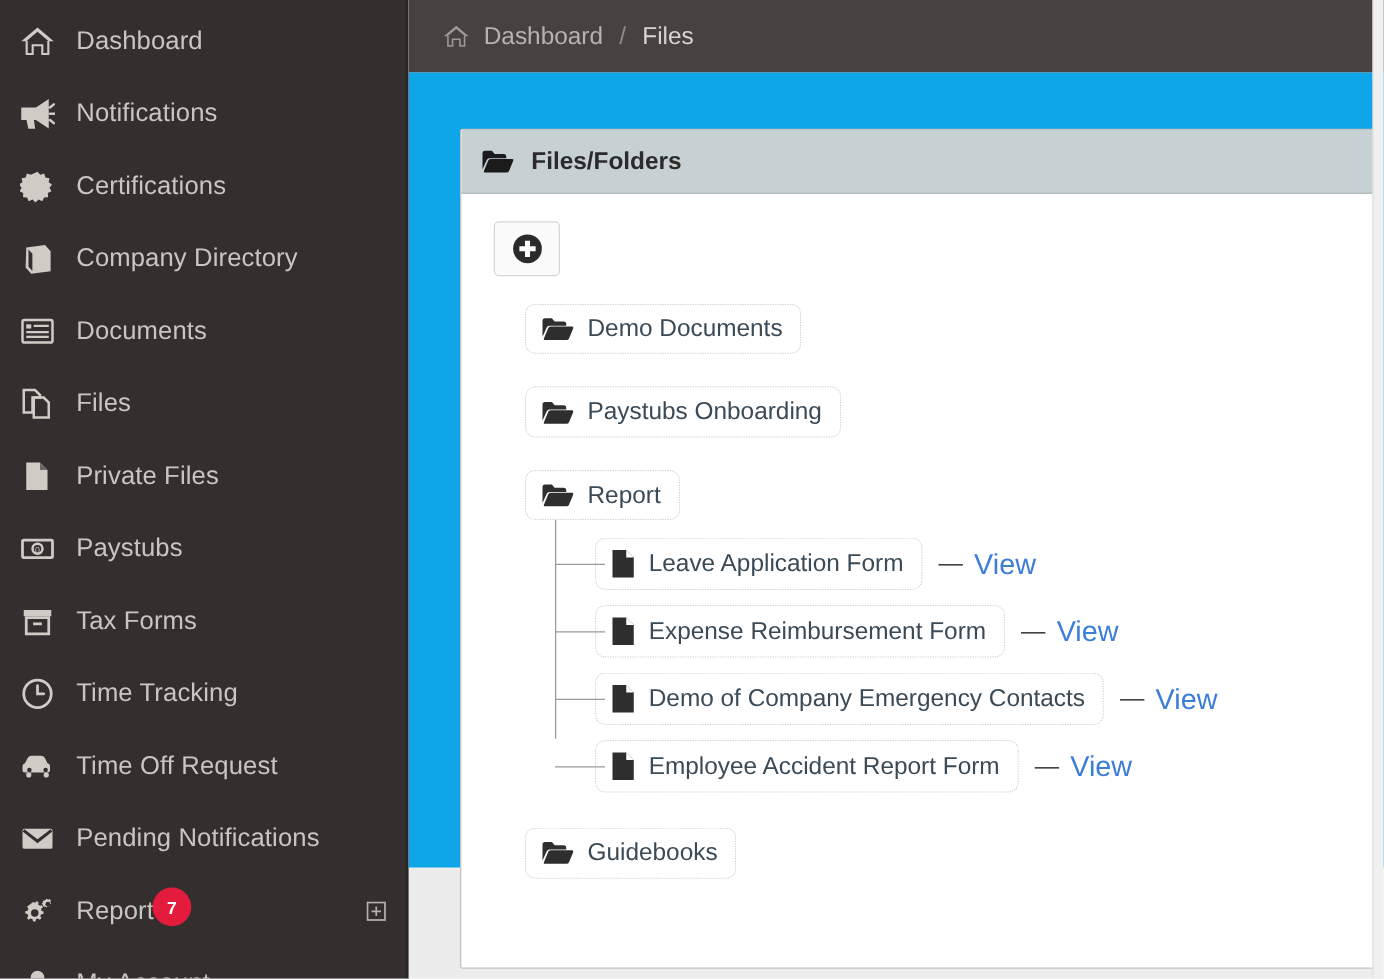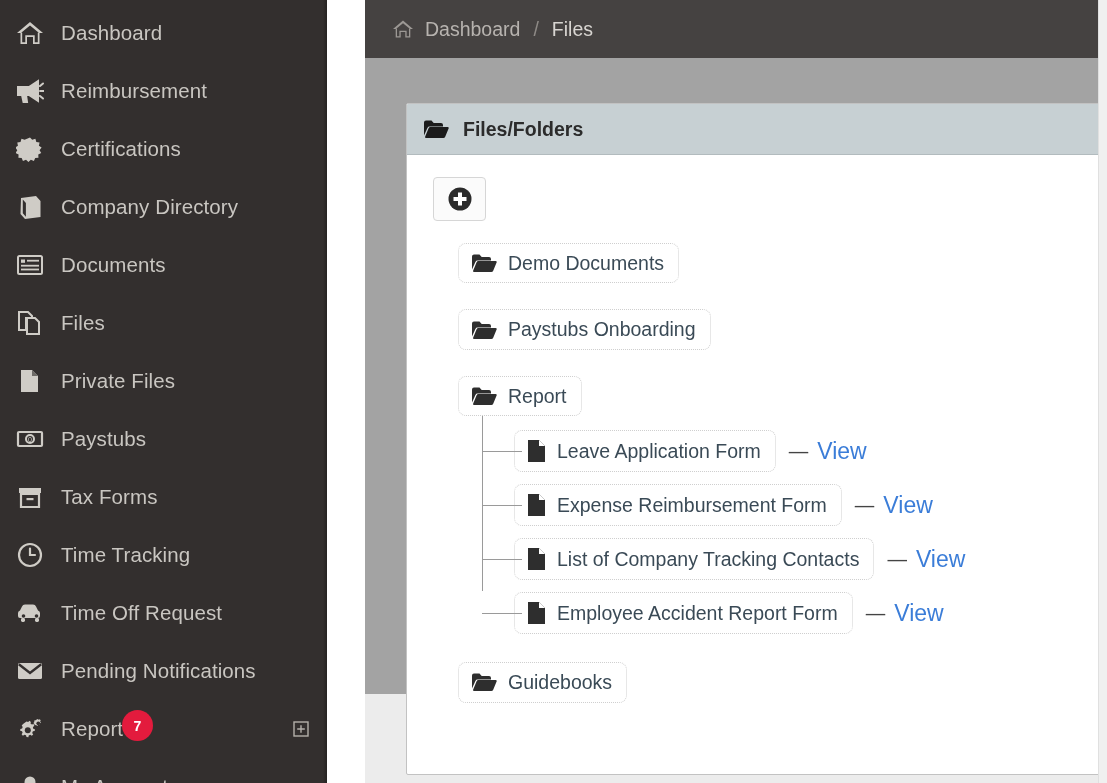--- a/index.html
+++ b/index.html
@@ -6,21 +6,20 @@
   html, body {
     width: 1107px; height: 783px;
     overflow: hidden;
     font-family: "Liberation Sans", sans-serif;
     background: #ffffff;
   }
   #app {
     position: relative;
     width: 1107px; height: 783px;
     display: flex;
-    gap: 38px;
   }
 
   
   #sidebar {
     width: 327px;
     height: 783px;
     background: #332f2e;
     flex: 0 0 327px;
     position: relative;
     overflow: hidden;
@@ -112,21 +111,21 @@
   .crumb-current {
     color: #d8d5d1;
     font-size: 19.5px;
   }
 
   #content-area {
     position: absolute;
     left: 0; top: 58px;
     width: 780px;
     height: 636px;
-    background: #a3a3a3;
+    background: #0ea5e9;
   }
 
   
   #panel {
     position: absolute;
     left: 41px;
     top: 45px;
     width: 734px;
     height: 672px;
     background: #ffffff;
@@ -258,21 +257,21 @@
       </span>
       <span class="nav-label">Dashboard</span>
     </div>
 
     <div class="nav-item">
       <span class="nav-icon">
         <svg width="28" height="26" viewBox="0 0 28 26">
             <path d="M2 9 L2 17 L6 17 L7.5 24 L11 24 L10 17 L13 17 L22 23 L22 3 L13 9 Z M24 8 L27 5.5 M24 13 L27.5 13 M24 18 L27 20.5" stroke="#cfccc6" stroke-width="2" fill="#cfccc6" stroke-linecap="round"></path>
           </svg>
       </span>
-      <span class="nav-label">Reimbursement</span>
+      <span class="nav-label">Notifications</span>
     </div>
 
     <div class="nav-item">
       <span class="nav-icon">
         <svg width="28" height="26" viewBox="0 0 28 28">
             <path d="M14 1.5 l2.4 2.6 3.4-1.1 1 3.4 3.5 .6 -.7 3.5 2.9 2 -2.2 2.8 1.8 3 -3.2 1.5 .2 3.6 -3.5 .2 -1.4 3.3 -3.3-1.4 -2.6 2.4 -2.6-2.4 -3.3 1.4 -1.4-3.3 -3.5-.2 .2-3.6 -3.2-1.5 1.8-3 -2.2-2.8 2.9-2 -.7-3.5 3.5-.6 1-3.4 3.4 1.1z"></path>
           </svg>
       </span>
       <span class="nav-label">Certifications</span>
     </div>
@@ -521,21 +520,21 @@
 
                 <div class="child-row">
                   <span class="hline"></span>
                   <div class="chip">
                     <span class="chip-icon">
                       <svg width="19" height="24" viewBox="0 0 19 24">
                           <path d="M1 1 h11 l6 6 v16 H1 Z" fill="#2e2e2e"></path>
                           <path d="M12 1 v6 h6 Z" fill="#ffffff"></path>
                         </svg>
                     </span>
-                    <span class="chip-label">List of Company Tracking Contacts</span>
+                    <span class="chip-label">Demo of Company Emergency Contacts</span>
                   </div>
                   <span class="dash">—</span>
                   <a class="view-link">View</a>
                 </div>
 
                 <div class="child-row">
                   <span class="hline"></span>
                   <div class="chip">
                     <span class="chip-icon">
                       <svg width="19" height="24" viewBox="0 0 19 24">

